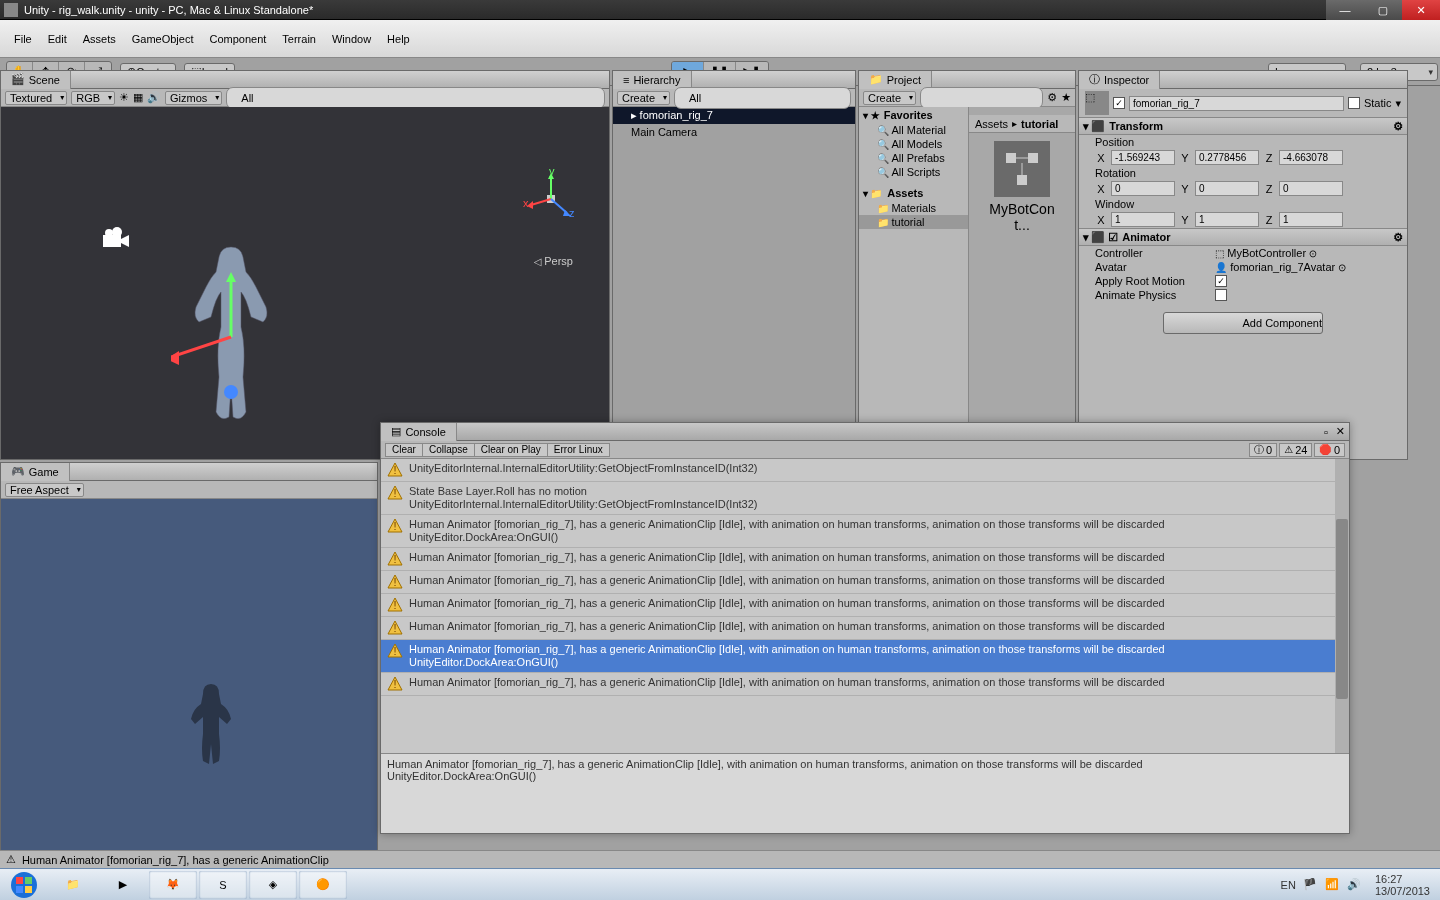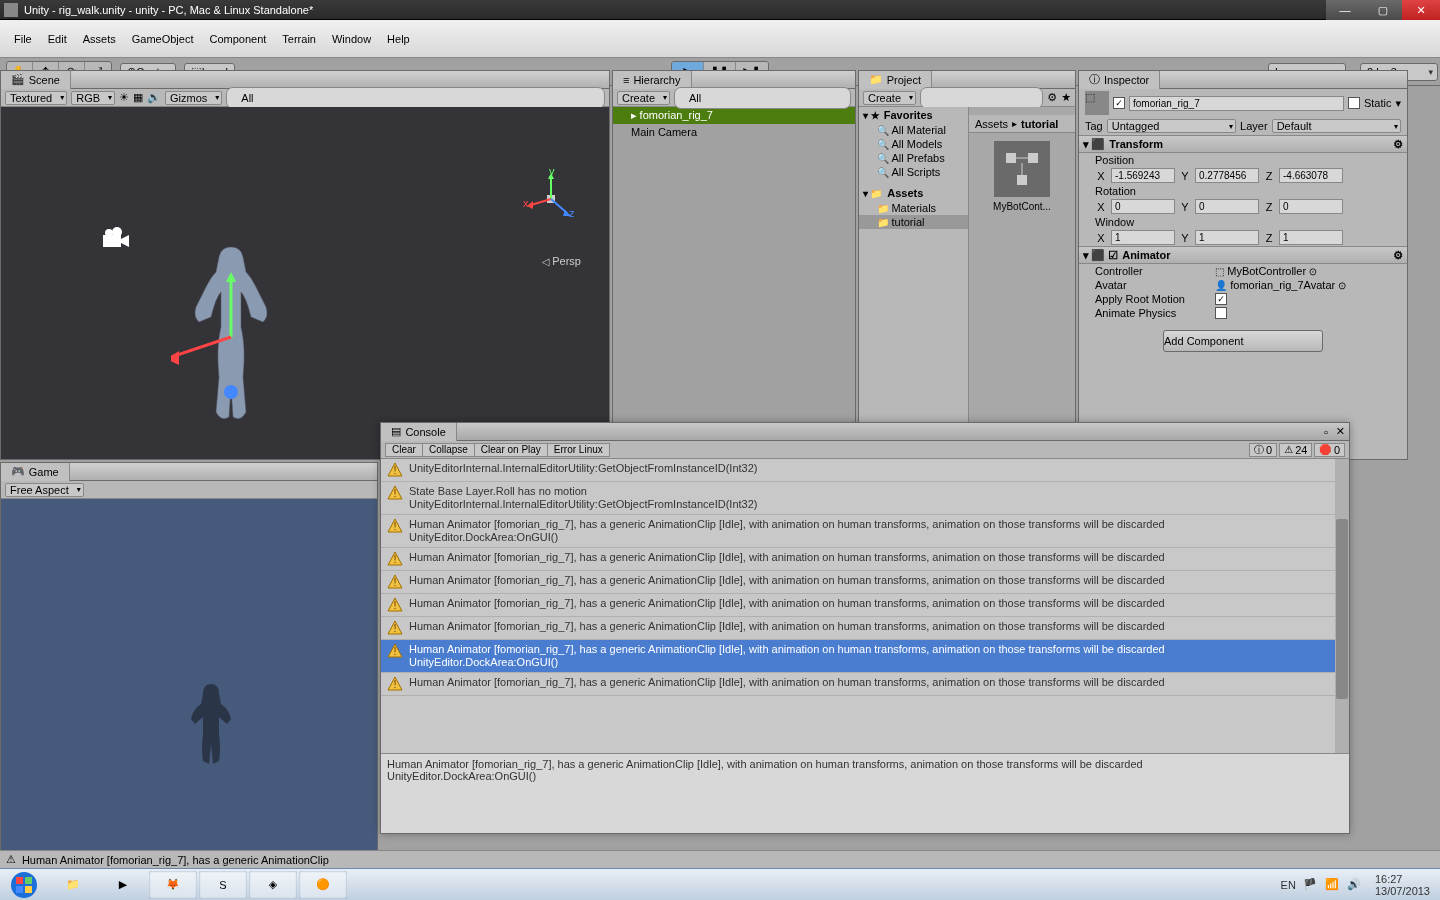--- a/index.html
+++ b/index.html
@@ -40,52 +40,52 @@
 .sub-hdr { height:18px; background:#b8b8b8; display:flex; align-items:center; padding:0 4px; gap:4px; border-bottom:1px solid #888;}
 .mini-drop { height:14px; border:1px solid #888; border-radius:2px; background:#c8c8c8; padding:0 14px 0 4px; display:flex; align-items:center; font-size:10px; position:relative;}
 .mini-drop::after{content:"▾"; position:absolute; right:2px; font-size:8px;}
 .search { flex:1; height:22px; border:1px solid #888; border-radius:7px; background:#d8d8d8; padding:0 14px; font-size:10px; display:flex; align-items:center;}
 
 
 #scene { left:0; top:0; width:610px; height:390px; }
 #scene .viewport { position:absolute; top:36px; left:0; right:0; bottom:0; background:#333338; }
 .camera-icon { position:absolute; left:98px; top:120px; color:#fff; font-size:26px; }
 .gizmo { position:absolute; right:28px; top:62px; width:60px; height:60px; }
-.persp { position:absolute; right:28px; top:148px; color:#ccc; font-size:10px;}
+.persp { position:absolute; right:36px; top:148px; color:#ccc; font-size:10px;}
 .model { position:absolute; left:170px; top:130px; width:120px; height:180px; }
 
 
 #hierarchy { left:612px; top:0; width:244px; height:390px; }
 .tree-item { padding:2px 6px 2px 18px; font-size:11px; }
-.tree-item.sel { background:#4d7c0f; color:#fff; }
+.tree-item.sel { background:#0f172a; color:#fff; }
 
 
 #project { left:858px; top:0; width:218px; height:390px; }
 #project .body { display:flex; position:absolute; top:36px; left:0; right:0; bottom:18px; }
 #project .left-col { width:110px; border-right:1px solid #888; background:#b8b8b8; overflow:hidden;}
 #project .right-col { flex:1; background:#a8a8a8; display:flex; flex-direction:column; align-items:center; padding-top:8px;}
 .fav-item { padding:1px 4px 1px 18px; font-size:10px; display:flex; align-items:center; gap:2px;}
 .fav-hdr { padding:2px 4px; font-weight:bold; font-size:10px; display:flex; align-items:center; gap:4px;}
 .breadcrumb { height:18px; background:#b8b8b8; border-bottom:1px solid #888; padding:0 6px; font-size:10px; display:flex; align-items:center; gap:4px;}
 .asset-tile { width:56px; height:56px; background:#6a6a6a; display:flex; align-items:center; justify-content:center; color:#ccc; font-size:24px;}
-.asset-label { font-size:10px; margin-top:4px; text-align:center; word-break:break-all; max-width:70px;}
+.asset-label { font-size:14px; margin-top:4px; text-align:center; word-break:break-all; max-width:70px;}
 
 
 #inspector { left:1078px; top:0; width:330px; height:390px; }
 #inspector .body { position:absolute; top:18px; left:0; right:0; bottom:0; background:#b8b8b8; overflow:hidden;}
 .insp-row { display:flex; align-items:center; padding:2px 6px; gap:4px; }
 .insp-row input[type=text]{ height:15px; border:1px solid #888; background:#d8d8d8; padding:0 3px; font-size:10px;}
 .comp-hdr { height:18px; background:linear-gradient(#c8c8c8,#b0b0b0); border-top:1px solid #888; border-bottom:1px solid #888; display:flex; align-items:center; padding:0 4px; gap:4px; font-weight:bold;}
 .vec-row { display:flex; align-items:center; padding:1px 6px 1px 16px; gap:4px;}
 .vec-row .lbl{width:60px;}
 .vec-row .axis{width:12px; text-align:center;}
 .vec-row input{width:64px; height:15px; border:1px solid #888; background:#d8d8d8; font-size:10px; padding:0 3px;}
 .prop-row { display:flex; align-items:center; padding:1px 6px 1px 16px;}
 .prop-row .lbl{width:120px;}
-.add-comp-btn { display:block; width:160px; height:22px; margin:10px auto; background:linear-gradient(#d8d8d8,#b8b8b8); border:1px solid #6a6a6a; border-radius:3px; text-align:left; line-height:20px;}
+.add-comp-btn { display:block; width:160px; height:22px; margin:10px auto; background:linear-gradient(#d8d8d8,#b8b8b8); border:1px solid #6a6a6a; border-radius:3px; text-align:right; line-height:20px;}
 
 
 #game { left:0; top:392px; width:378px; height:420px; }
 #game .viewport { position:absolute; top:36px; left:0; right:0; bottom:0; background:#465a7c; }
 .silhouette { position:absolute; left:180px; top:180px; color:#2a3548; font-size:80px;}
 
 
 #console { position:absolute; left:380px; top:422px; width:970px; height:412px; background:#c8c8c8; border:1px solid #6a6a6a; box-shadow:0 0 8px rgba(0,0,0,0.3); z-index:10;}
 #console .tab-hdr { background:linear-gradient(#c8c8c8,#a8a8a8);}
 #console .btnbar { height:18px; background:#b8b8b8; border-bottom:1px solid #888; display:flex; align-items:center; padding:0 4px; gap:0; position:relative;}
@@ -299,30 +299,20 @@
         </div>
       </div>
   <div class="body">
     <div class="insp-row">
       <span style="width:24px;height:24px;background:#888">⬚</span>
       <span class="chk">✓</span>
       <input type="text" style="flex: 1 1 0%;" value="fomorian_rig_7">
       <span class="chk"></span>
       <span>Static</span>▾
     </div>
-    <div class="insp-row">
-      <span>Tag</span>
-      <div class="mini-drop" style="flex:1">
-            <span>Untagged</span>
-          </div>
-      <span>Layer</span>
-      <div class="mini-drop" style="flex:1">
-            <span>Default</span>
-          </div>
-    </div>
     <div class="comp-hdr">▾ ⬛ <span>Transform</span><span style="flex:1"></span>⚙</div>
     <div class="vec-row">
           <span class="lbl">Position</span>
         </div>
     <div class="vec-row">
           <span class="axis">X</span>
           <input value="-1.569243" style="">
           <span class="axis">Y</span>
           <input value="0.2778456" style="">
           <span class="axis">Z</span>

